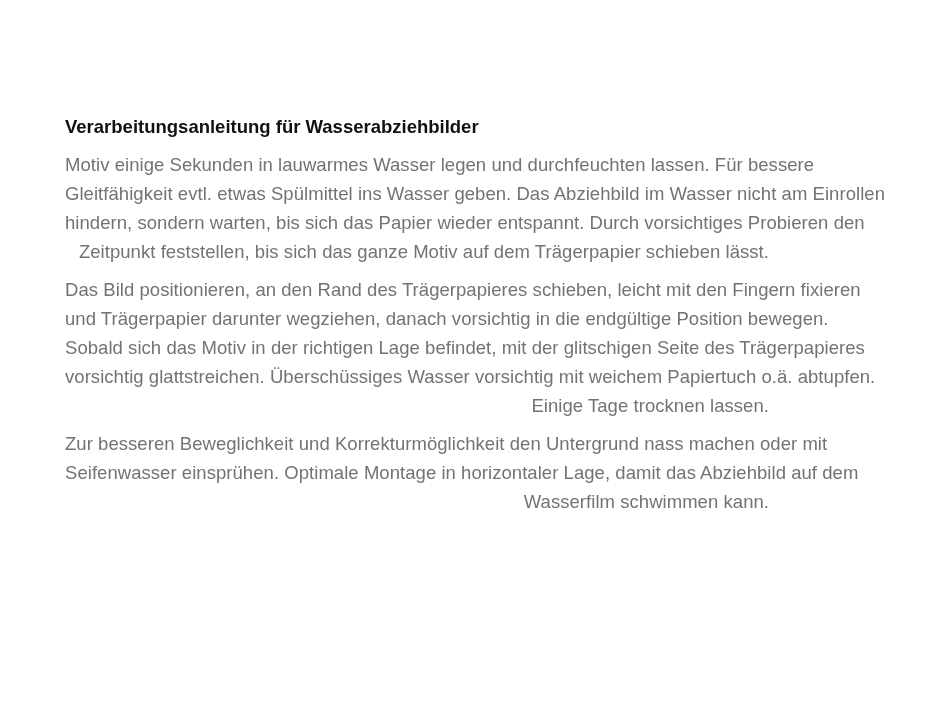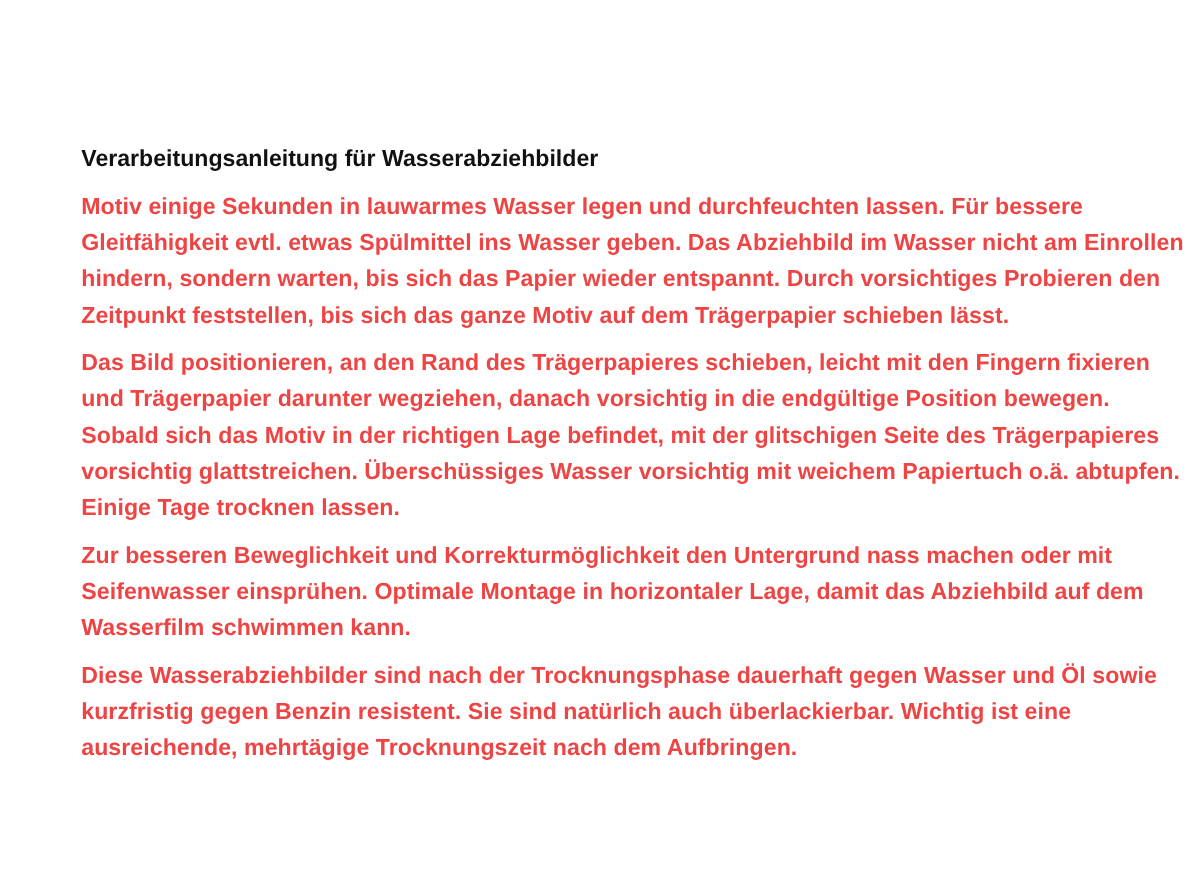--- a/index.html
+++ b/index.html
@@ -24,41 +24,39 @@
   .doc-title {
     font-size: 18.5px;
     font-weight: 700;
     line-height: 29px;
     margin: 0 0 9px 0;
     white-space: pre;
     color: #111111;
   }
   .doc-para {
     font-size: 18.5px;
-    font-weight: 700;
+    font-weight: 400;
     line-height: 29px;
     margin: 0 0 9px 0;
     white-space: pre;
     letter-spacing: 0.05px;
-    color: #ef4444;
+    color: #737373;
+    text-align: right;
   }
 </style>
 </head>
 <body>
 
 <div class="page">
   <h1 class="doc-title">Verarbeitungsanleitung für Wasserabziehbilder</h1>
   <p class="doc-para">Motiv einige Sekunden in lauwarmes Wasser legen und durchfeuchten lassen. Für bessere
 Gleitfähigkeit evtl. etwas Spülmittel ins Wasser geben. Das Abziehbild im Wasser nicht am Einrollen
 hindern, sondern warten, bis sich das Papier wieder entspannt. Durch vorsichtiges Probieren den
 Zeitpunkt feststellen, bis sich das ganze Motiv auf dem Trägerpapier schieben lässt.</p>
   <p class="doc-para">Das Bild positionieren, an den Rand des Trägerpapieres schieben, leicht mit den Fingern fixieren
 und Trägerpapier darunter wegziehen, danach vorsichtig in die endgültige Position bewegen.
 Sobald sich das Motiv in der richtigen Lage befindet, mit der glitschigen Seite des Trägerpapieres
 vorsichtig glattstreichen. Überschüssiges Wasser vorsichtig mit weichem Papiertuch o.ä. abtupfen.
 Einige Tage trocknen lassen.</p>
   <p class="doc-para">Zur besseren Beweglichkeit und Korrekturmöglichkeit den Untergrund nass machen oder mit
 Seifenwasser einsprühen. Optimale Montage in horizontaler Lage, damit das Abziehbild auf dem
 Wasserfilm schwimmen kann.</p>
-  <p class="doc-para">Diese Wasserabziehbilder sind nach der Trocknungsphase dauerhaft gegen Wasser und Öl sowie
-kurzfristig gegen Benzin resistent. Sie sind natürlich auch überlackierbar. Wichtig ist eine
-ausreichende, mehrtägige Trocknungszeit nach dem Aufbringen.</p>
 </div>
 
 </body></html>

